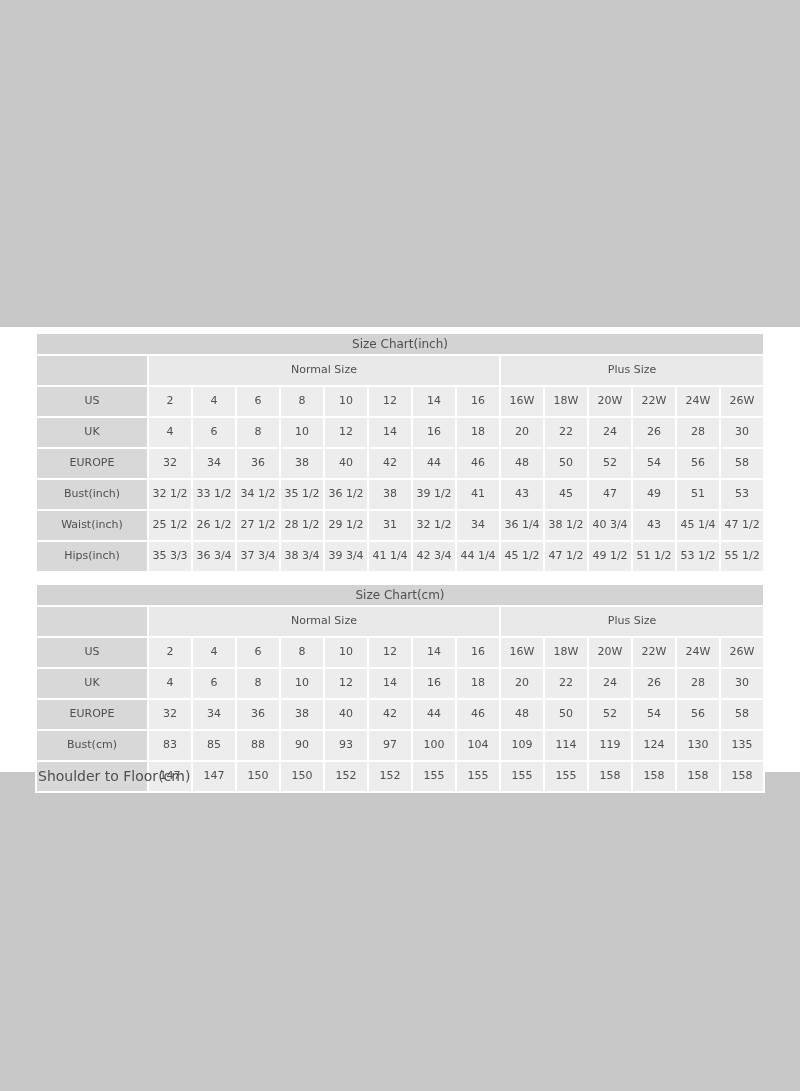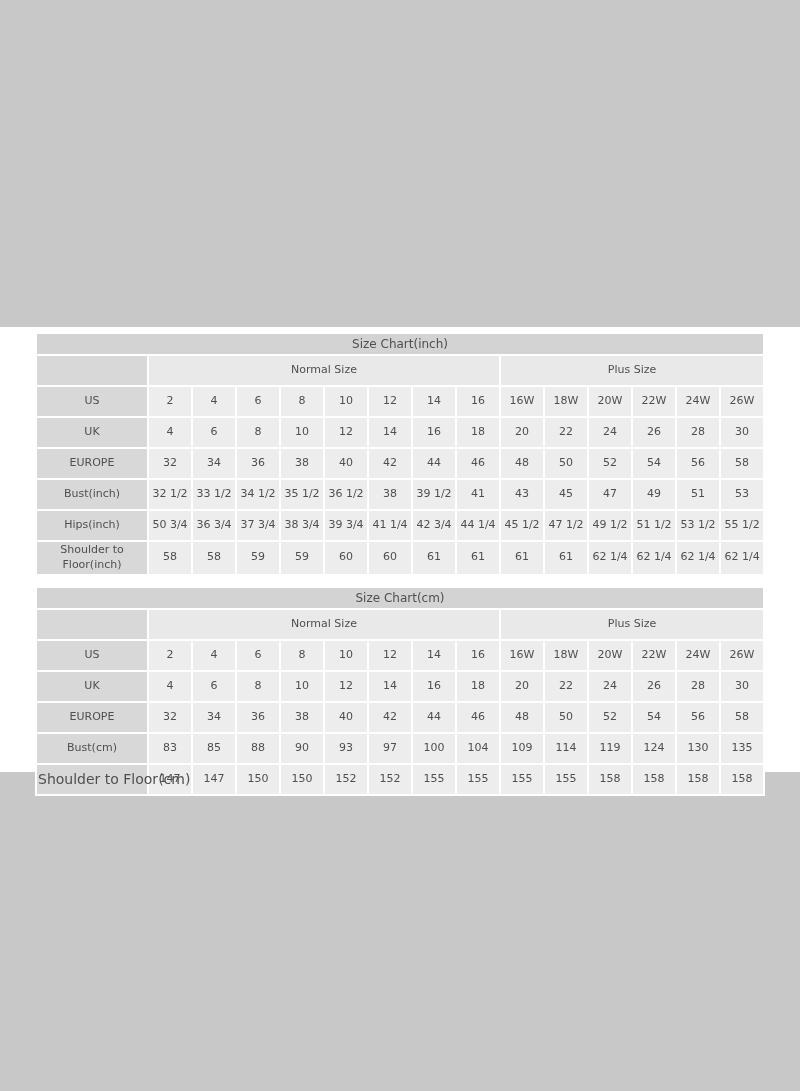--- a/index.html
+++ b/index.html
@@ -168,52 +168,52 @@
             <td class="data-cell">39 1/2</td>
             <td class="data-cell">41</td>
             <td class="data-cell">43</td>
             <td class="data-cell">45</td>
             <td class="data-cell">47</td>
             <td class="data-cell">49</td>
             <td class="data-cell">51</td>
             <td class="data-cell">53</td>
           </tr>
           <tr>
+            <td class="label-cell">Waist(inch)</td>
+            <td class="data-cell">25 1/2</td>
+            <td class="data-cell">26 1/2</td>
+            <td class="data-cell">27 1/2</td>
+            <td class="data-cell">28 1/2</td>
+            <td class="data-cell">29 1/2</td>
+            <td class="data-cell">31</td>
+            <td class="data-cell">32 1/2</td>
+            <td class="data-cell">34</td>
+            <td class="data-cell">36 1/4</td>
+            <td class="data-cell">38 1/2</td>
+            <td class="data-cell">40 3/4</td>
+            <td class="data-cell">43</td>
+            <td class="data-cell">45 1/4</td>
+            <td class="data-cell">47 1/2</td>
+          </tr>
+          <tr>
             <td class="label-cell">Hips(inch)</td>
-            <td class="data-cell">50 3/4</td>
+            <td class="data-cell">35 3/3</td>
             <td class="data-cell">36 3/4</td>
             <td class="data-cell">37 3/4</td>
             <td class="data-cell">38 3/4</td>
             <td class="data-cell">39 3/4</td>
             <td class="data-cell">41 1/4</td>
             <td class="data-cell">42 3/4</td>
             <td class="data-cell">44 1/4</td>
             <td class="data-cell">45 1/2</td>
             <td class="data-cell">47 1/2</td>
             <td class="data-cell">49 1/2</td>
             <td class="data-cell">51 1/2</td>
             <td class="data-cell">53 1/2</td>
             <td class="data-cell">55 1/2</td>
-          </tr>
-          <tr>
-            <td class="label-cell">Shoulder to Floor(inch)</td>
-            <td class="data-cell">58</td>
-            <td class="data-cell">58</td>
-            <td class="data-cell">59</td>
-            <td class="data-cell">59</td>
-            <td class="data-cell">60</td>
-            <td class="data-cell">60</td>
-            <td class="data-cell">61</td>
-            <td class="data-cell">61</td>
-            <td class="data-cell">61</td>
-            <td class="data-cell">61</td>
-            <td class="data-cell">62 1/4</td>
-            <td class="data-cell">62 1/4</td>
-            <td class="data-cell">62 1/4</td>
-            <td class="data-cell">62 1/4</td>
           </tr>
         </tbody>
       </table>
       <table class="size-table t1">
         <colgroup>
           <col class="label-col">
           <col class="data-col">
           <col class="data-col">
           <col class="data-col">
           <col class="data-col">

